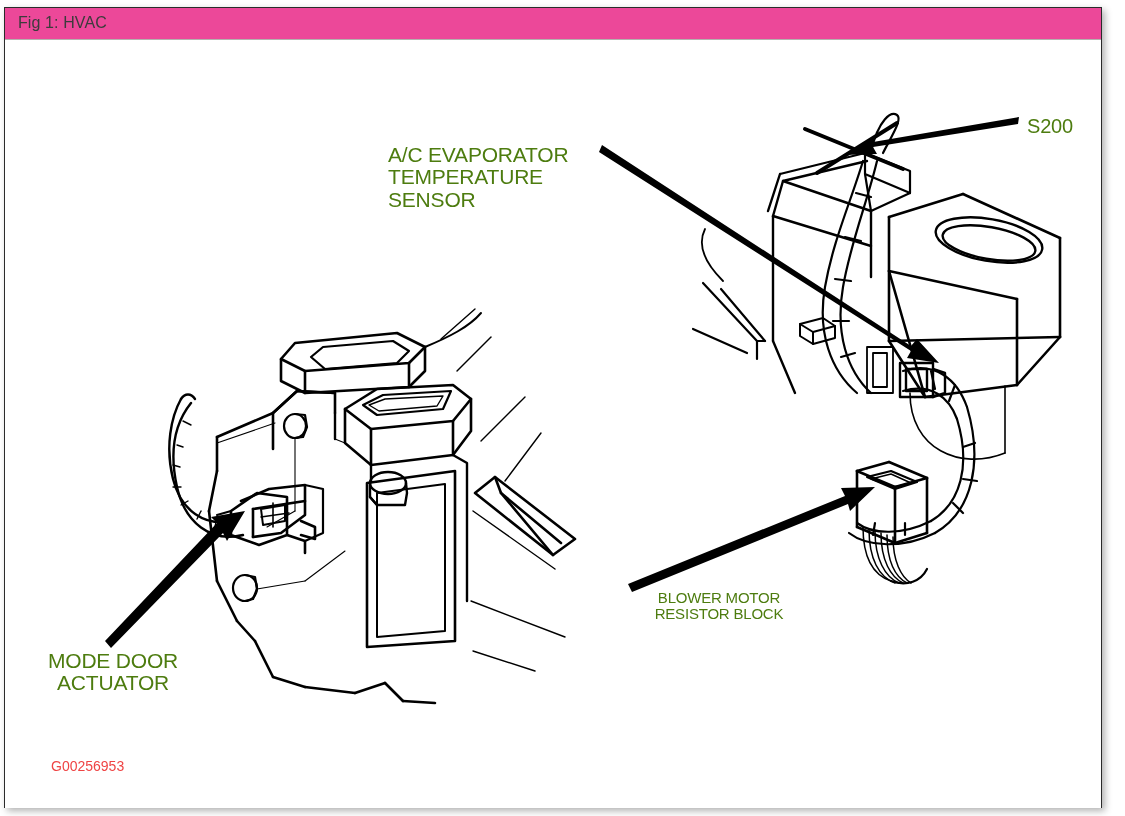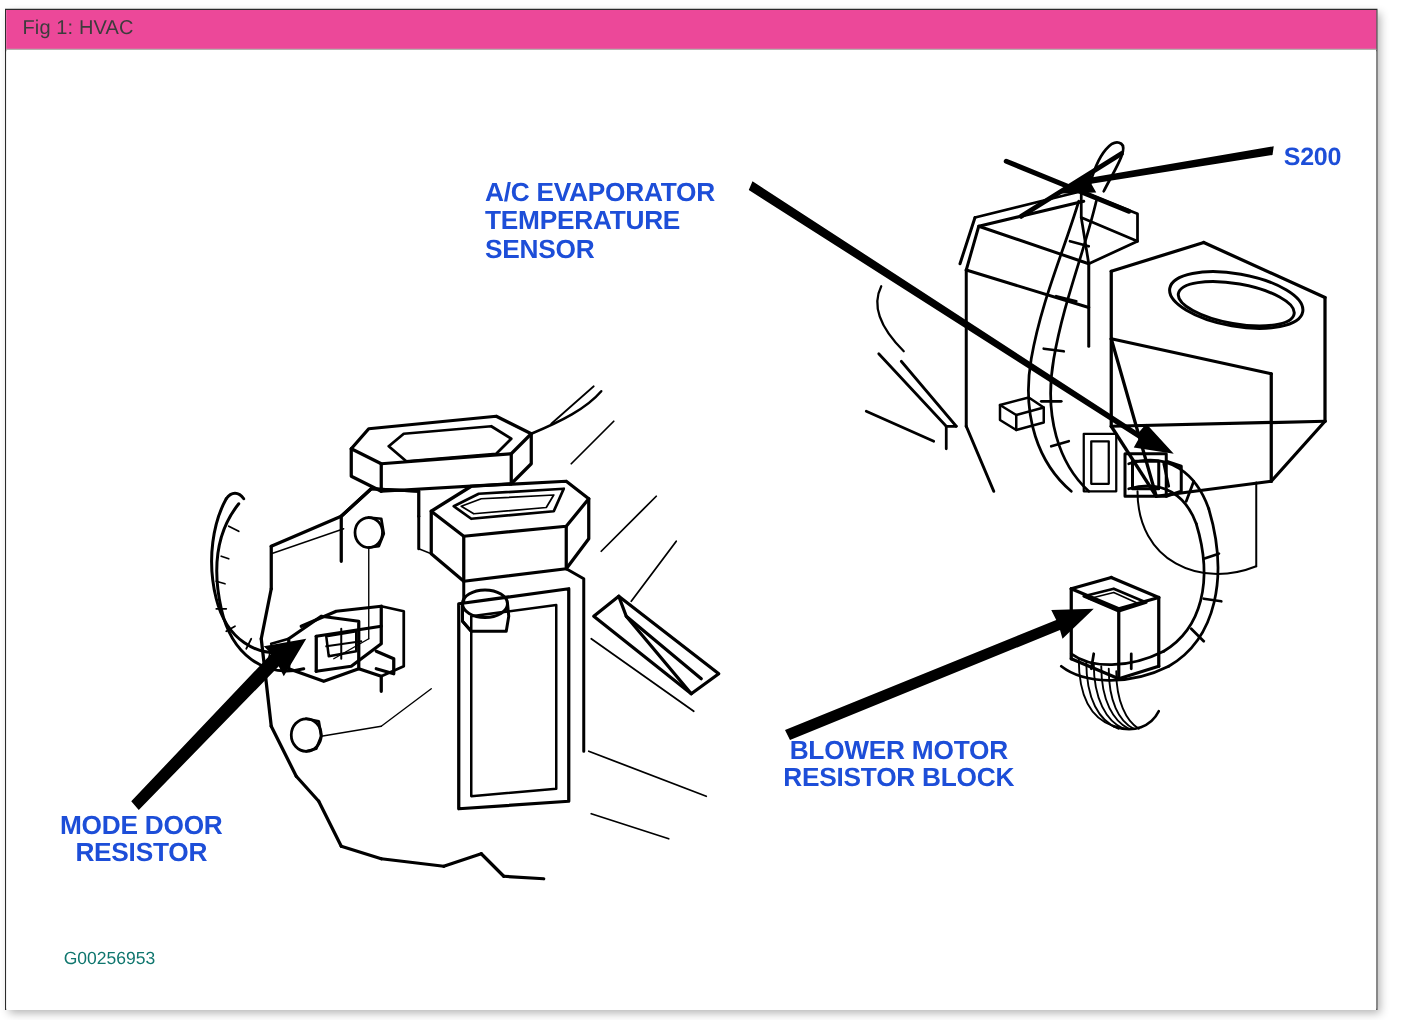--- a/index.html
+++ b/index.html
@@ -11,29 +11,29 @@
           box-shadow:3px 3px 7px rgba(0,0,0,0.30);box-sizing:border-box;}
 
   #titlebar{position:absolute;left:0;top:0;width:100%;height:32px;
             background:#ec4899;border-bottom:1px solid #b4b2ae;box-sizing:border-box;}
   #titlebar .t{position:absolute;left:13px;top:6px;font-size:16px;color:#3c3c3c;
                letter-spacing:.1px;white-space:nowrap;}
 
   #canvas{position:absolute;left:0;top:33px;width:100%;height:767px;background:#fff;}
   #fig{position:absolute;left:0;top:0;}
 
-  .lbl{position:absolute;color:#1d4ed8;font-weight:bold;line-height:1.06;
+  .lbl{position:absolute;color:#4d7c0f;font-weight:normal;line-height:1.06;
        font-stretch:condensed;white-space:pre;letter-spacing:-0.2px;}
 
   #lbl-evap{left:383px;top:103px;width:240px;text-align:left;font-size:21px;}
   #lbl-s200{left:1022px;top:75px;font-size:20px;text-align:left;}
-  #lbl-blower{left:594px;top:549px;width:240px;text-align:center;font-size:21px;}
+  #lbl-blower{left:594px;top:549px;width:240px;text-align:center;font-size:15px;}
   #lbl-mode{left:28px;top:609px;width:160px;text-align:center;font-size:21px;}
 
-  #figid{position:absolute;left:46px;top:717px;font-size:14px;color:#0f766e;
+  #figid{position:absolute;left:46px;top:717px;font-size:14px;color:#ef4444;
          font-weight:normal;white-space:nowrap;}
 </style>
 </head>
 <body>
 
 <div id="viewer">
 
   <div id="titlebar">
     <div class="t">Fig 1: HVAC</div>
   </div>
@@ -312,18 +312,18 @@
     <div class="lbl" id="lbl-evap">A/C EVAPORATOR
 TEMPERATURE
 SENSOR</div>
 
     <div class="lbl" id="lbl-s200">S200</div>
 
     <div class="lbl" id="lbl-blower">BLOWER MOTOR
 RESISTOR BLOCK</div>
 
     <div class="lbl" id="lbl-mode">MODE DOOR
-RESISTOR</div>
+ACTUATOR</div>
 
     <div id="figid">G00256953</div>
 
   </div>
 </div>
 
 </body></html>

